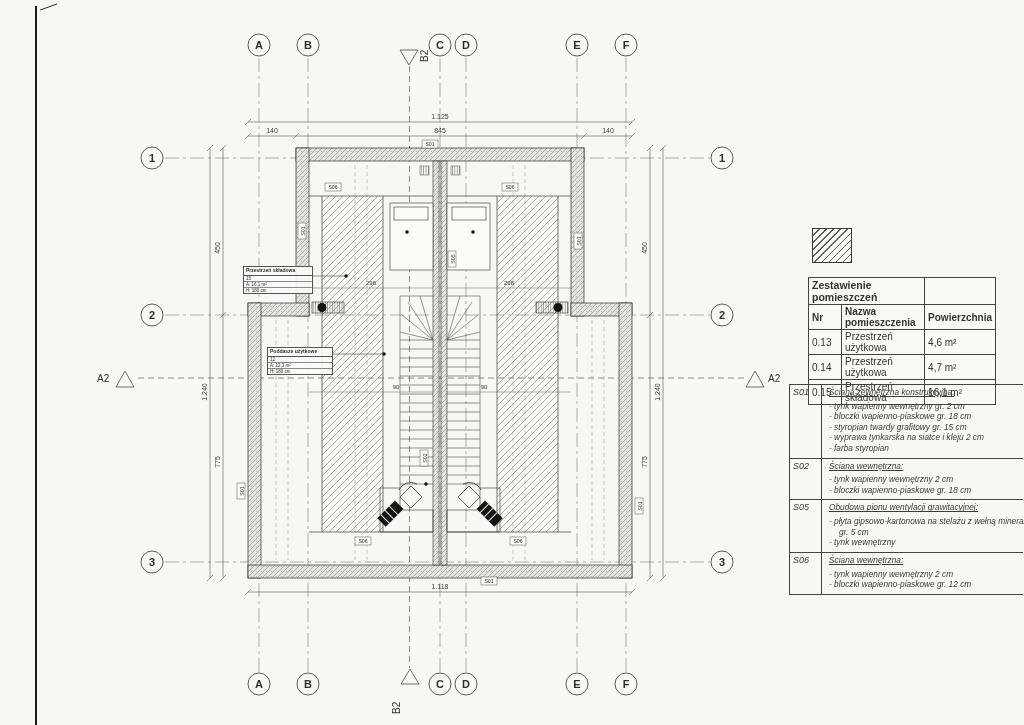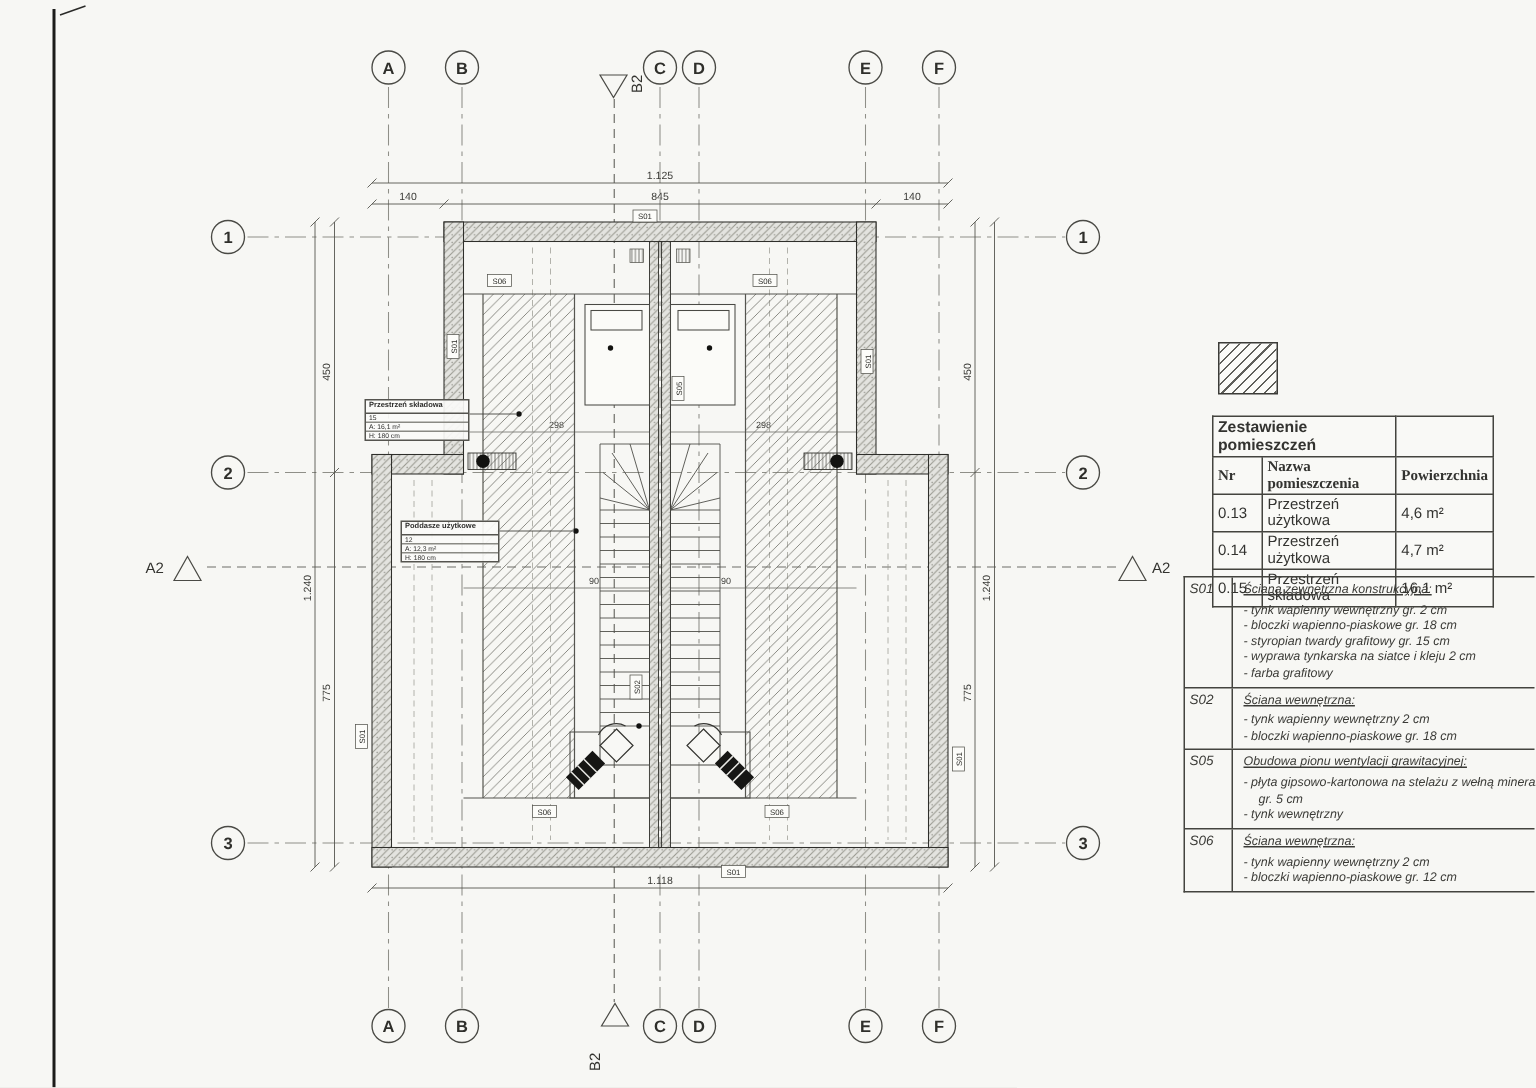--- a/index.html
+++ b/index.html
@@ -12,21 +12,21 @@
   .room-box .rb-row{padding:0 2px;border-bottom:1px solid #8a8a84;font-size:4.5px;white-space:nowrap;}
   .room-box .rb-row:last-child{border-bottom:none;}
   
   .legend-swatch{width:38px;height:33px;border:1px solid #3c3c38;background:
      repeating-linear-gradient(135deg,#fbfbf8 0 4px,#5f5f5a 4px 5px);}
   .legend-text{font-size:10.5px;color:#3a3a36;}
   
   table.rooms{border-collapse:collapse;width:188px;background:#f9f9f6;font-size:10px;color:#333330;}
   table.rooms td,table.rooms th{border:1px solid #44443f;padding:1px 3px;height:13px;vertical-align:middle;}
   table.rooms .t-title{font-weight:bold;font-size:10.5px;}
-  table.rooms th{text-align:left;font-size:10px;font-family:Liberation Serif, serif;}
+  table.rooms th{text-align:left;font-size:10px;}
   table.rooms .num{width:26px;}
   table.rooms .area{width:52px;}
   table.rooms tr.total td{border:none;border-top:1px solid #44443f;font-size:10px;}
   table.rooms tr.total .tl{text-align:right;padding-right:4px;}
   
   .notes{width:233px;border-left:1px solid #44443f;border-top:1px solid #44443f;border-bottom:1px solid #44443f;
          font-style:italic;font-size:8.3px;line-height:1.28;color:#3b3b37;background:transparent;}
   .note-sec{display:flex;border-bottom:1px solid #44443f;}
   .note-sec:last-child{border-bottom:none;}
   .note-code{width:26px;border-right:1px solid #44443f;padding:2px 2px 2px 3px;font-size:9px;flex:none;}
@@ -354,21 +354,21 @@
 
 <div class="notes abs" style="left:789px;top:384px">
   <div class="note-sec">
     <div class="note-code">S01</div>
     <div class="note-body">
       <div class="note-title">Ściana zewnętrzna konstrukcyjna:</div>
       <div class="note-line">- tynk wapienny wewnętrzny gr. 2 cm</div>
       <div class="note-line">- bloczki wapienno-piaskowe gr. 18 cm</div>
       <div class="note-line">- styropian twardy grafitowy gr. 15 cm</div>
       <div class="note-line">- wyprawa tynkarska na siatce i kleju 2 cm</div>
-      <div class="note-line">- farba grafitowy</div>
+      <div class="note-line">- farba styropian</div>
     </div>
   </div>
   <div class="note-sec">
     <div class="note-code">S02</div>
     <div class="note-body">
       <div class="note-title">Ściana wewnętrzna:</div>
       <div class="note-line">- tynk wapienny wewnętrzny 2 cm</div>
       <div class="note-line">- bloczki wapienno-piaskowe gr. 18 cm</div>
     </div>
   </div>

